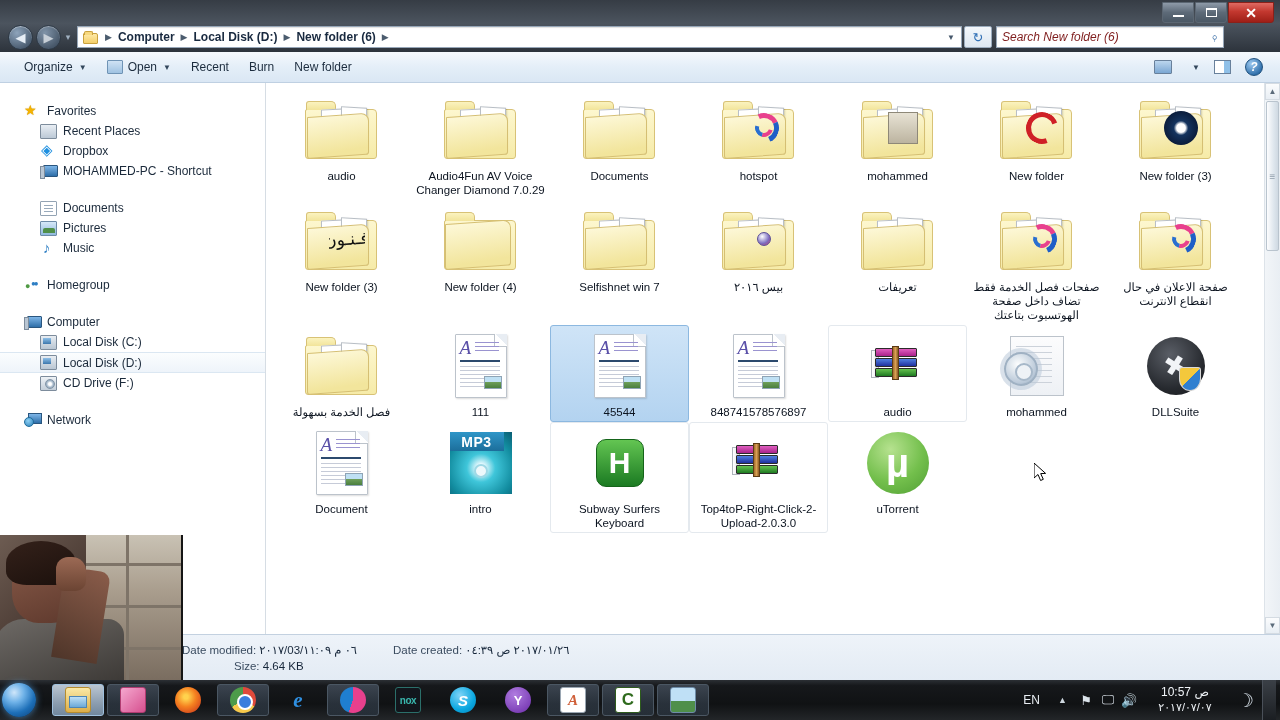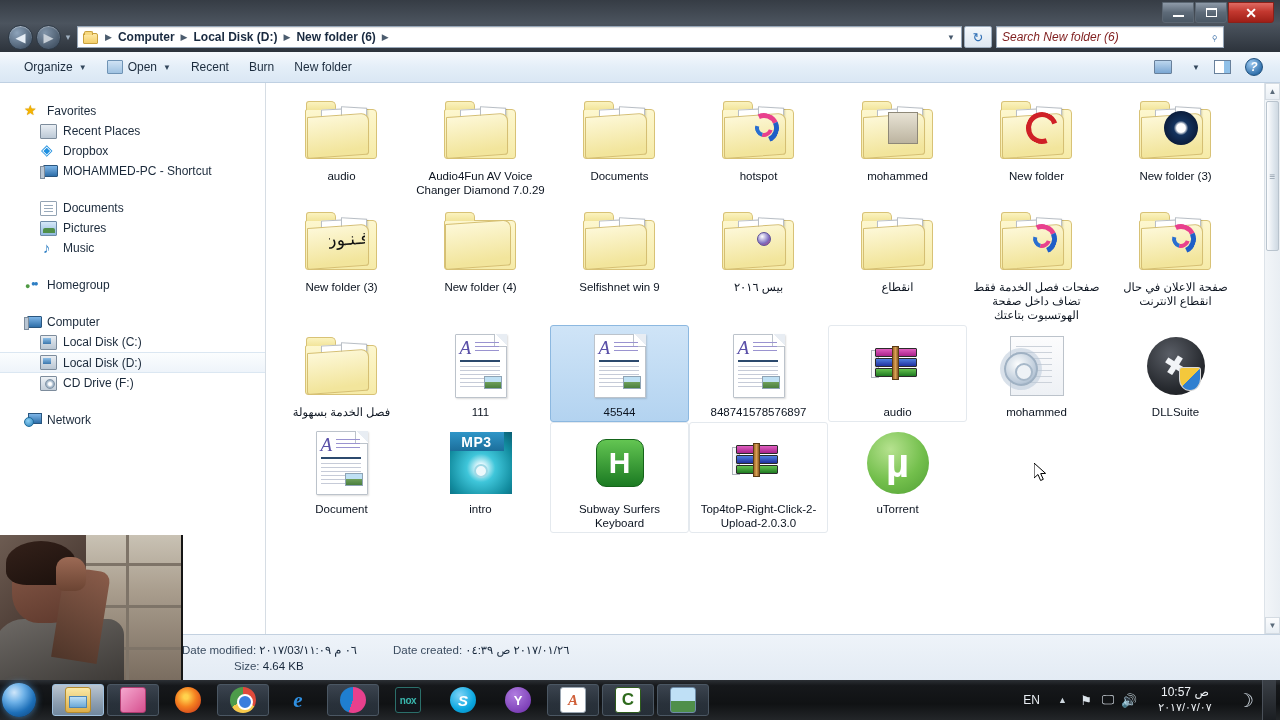--- a/index.html
+++ b/index.html
@@ -744,21 +744,21 @@
               <div class="folder">
                 <div class="back"></div>
                 <div class="tab"></div>
                 <div class="papers">
                   <div class="sheet s1"></div>
                   <div class="sheet s2"></div>
                 </div>
                 <div class="front"></div>
               </div>
             </div>
-            <div class="label">Selfishnet win 9</div>
+            <div class="label">Selfishnet win 7</div>
           </div>
           <div class="cell">
             <div class="thumb">
               <div class="folder">
                 <div class="back"></div>
                 <div class="tab"></div>
                 <div class="papers">
                   <div class="sheet s1"></div>
                   <div class="sheet s2"></div>
                 </div>
@@ -775,21 +775,21 @@
               <div class="folder">
                 <div class="back"></div>
                 <div class="tab"></div>
                 <div class="papers">
                   <div class="sheet s1"></div>
                   <div class="sheet s2"></div>
                 </div>
                 <div class="front"></div>
               </div>
             </div>
-            <div class="label rtl">انقطاع</div>
+            <div class="label rtl">تعريفات</div>
           </div>
           <div class="cell">
             <div class="thumb">
               <div class="folder">
                 <div class="back"></div>
                 <div class="tab"></div>
                 <div class="papers">
                   <div class="sheet s1"></div>
                   <div class="sheet s2"></div>
                 </div>

